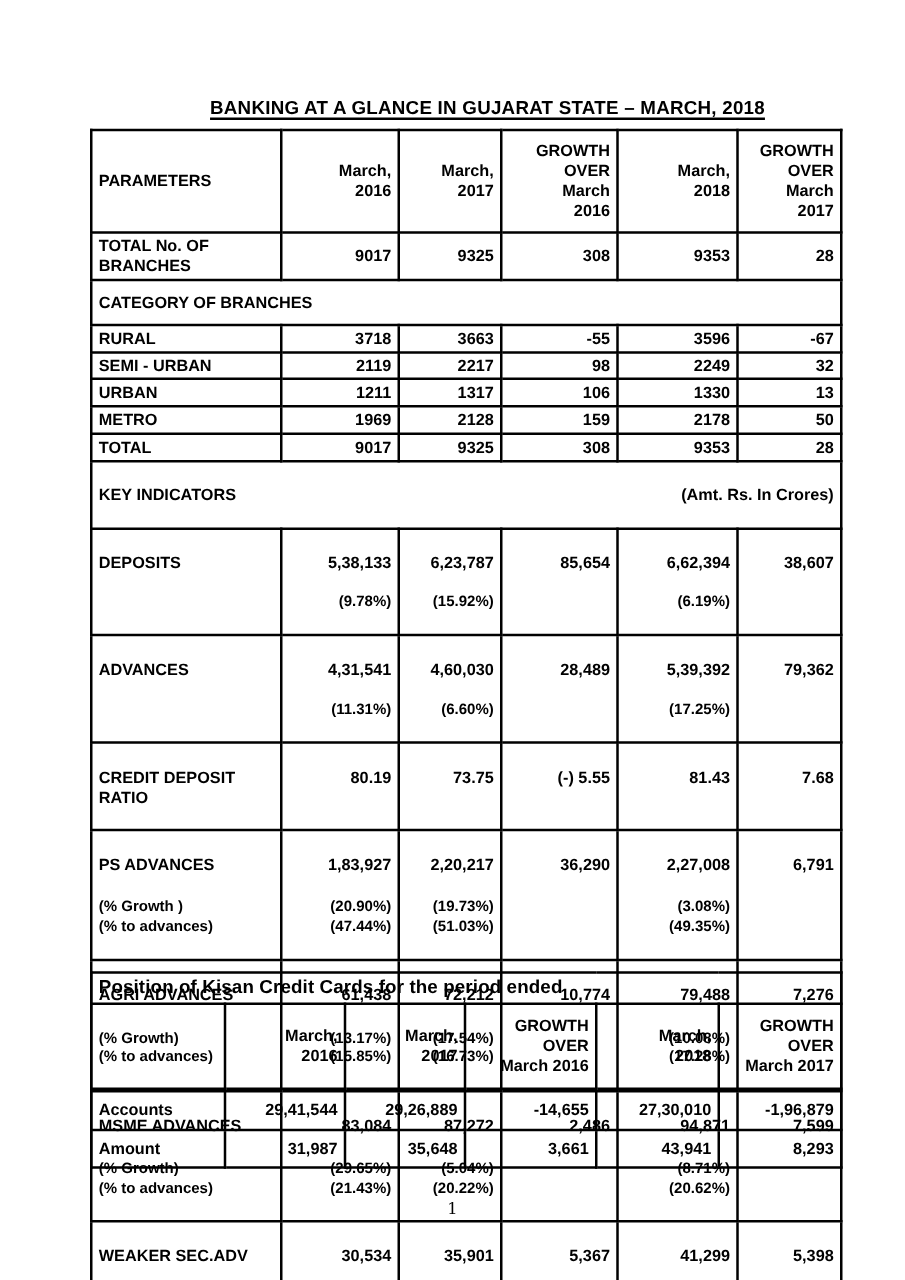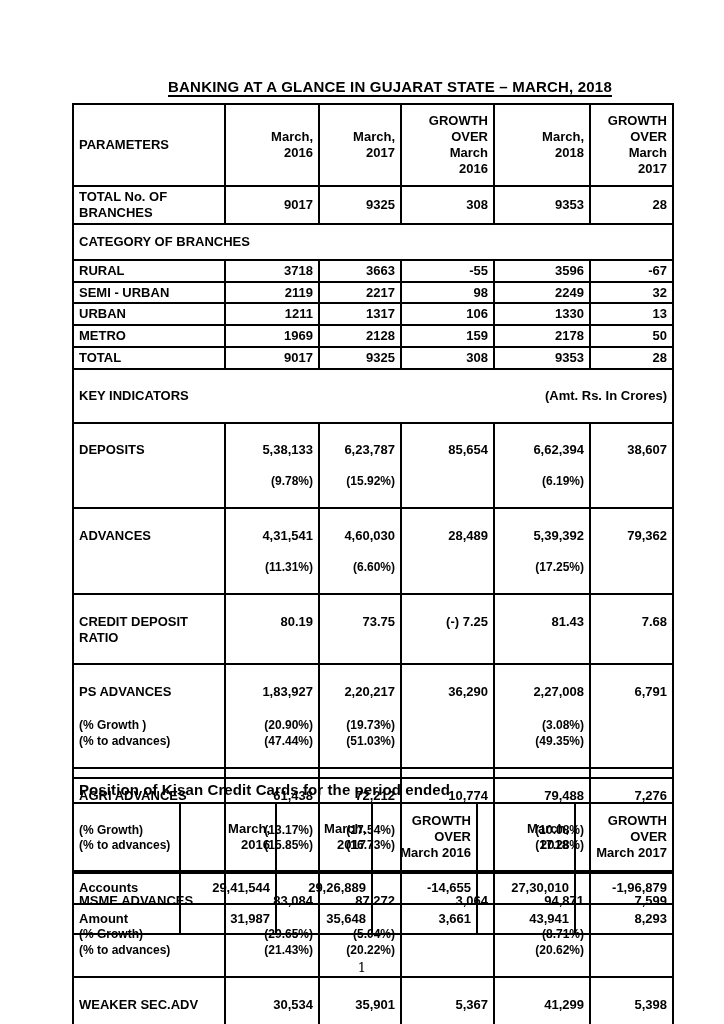--- a/index.html
+++ b/index.html
@@ -231,21 +231,21 @@
           <div class="main">CREDIT DEPOSIT
 RATIO</div>
         </td>
         <td class="num">
           <div class="main">80.19</div>
         </td>
         <td class="num">
           <div class="main">73.75</div>
         </td>
         <td class="num">
-          <div class="main">(-) 7.25</div>
+          <div class="main">(-) 5.55</div>
         </td>
         <td class="num">
           <div class="main">81.43</div>
         </td>
         <td class="num">
           <div class="main">7.68</div>
         </td>
       </tr>
 
       <tr class="ind gap h72">
@@ -316,21 +316,21 @@
           <div class="main">83,084</div>
           <div class="sub">(29.65%)
 (21.43%)</div>
         </td>
         <td class="num">
           <div class="main">87,272</div>
           <div class="sub">(5.04%)
 (20.22%)</div>
         </td>
         <td class="num">
-          <div class="main">3,064</div>
+          <div class="main">2,486</div>
         </td>
         <td class="num">
           <div class="main">94,871</div>
           <div class="sub">(8.71%)
 (20.62%)</div>
         </td>
         <td class="num">
           <div class="main">7,599</div>
         </td>
       </tr>

